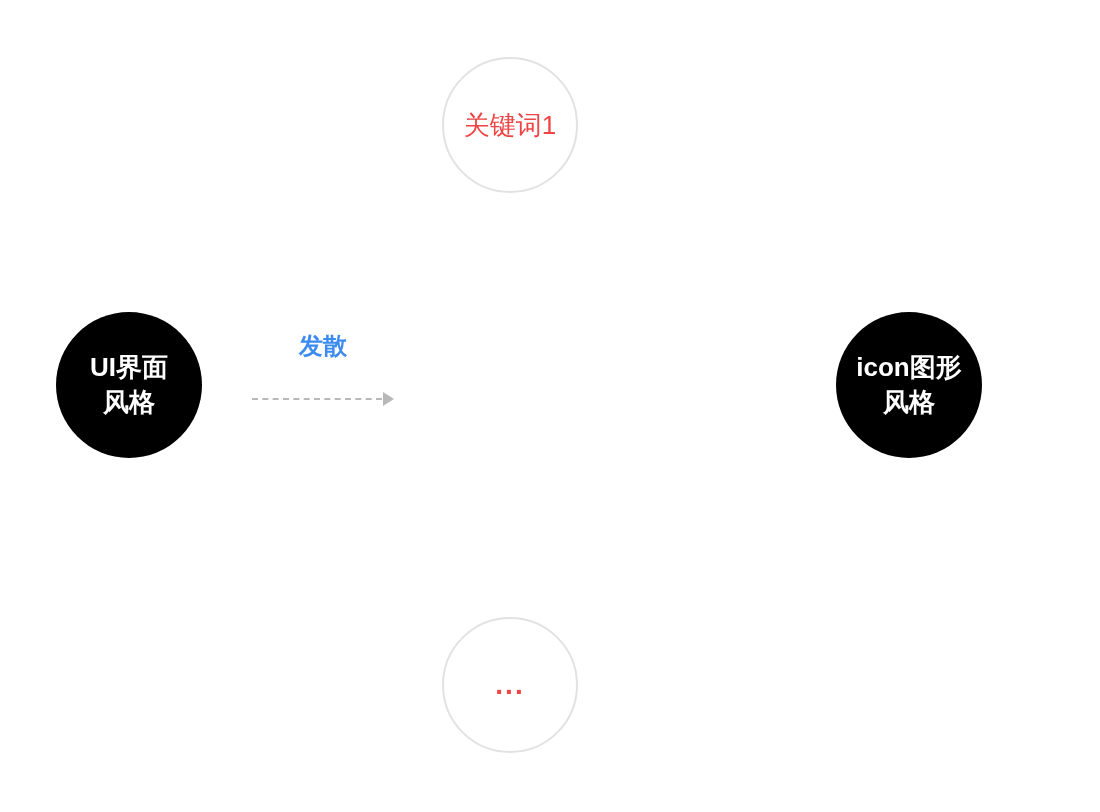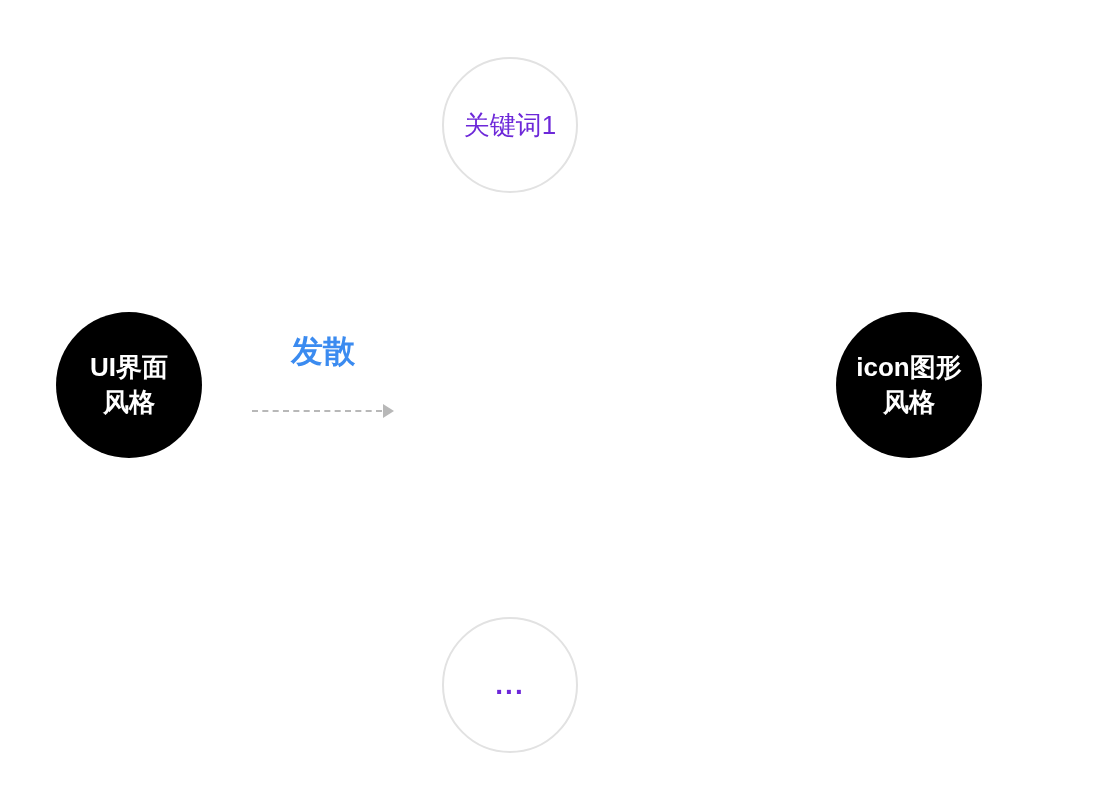--- a/index.html
+++ b/index.html
@@ -42,21 +42,21 @@
       position: absolute;
       left: 442px;
       width: 136px;
       height: 136px;
       border-radius: 50%;
       border: 2px solid #e2e2e2;
       background: #ffffff;
       display: flex;
       align-items: center;
       justify-content: center;
-      color: #6d28d9;
+      color: #ef4444;
       font-size: 26px;
       text-align: center;
     }
     .kw-1 { top: 57px; }
     .kw-2 { top: 222px; }
     .kw-3 { top: 422px; }
     .kw-4 { top: 617px; font-size: 28px; font-weight: 700; letter-spacing: 2px; }
 
     
     .arrow-group {
@@ -65,21 +65,21 @@
       top: 330px;
     }
     .arrow-group-1 { left: 252px; }
     .arrow-group-2 { left: 644px; }
 
     .arrow-label {
       display: block;
       width: 100%;
       text-align: center;
       color: #3b8bf0;
-      font-size: 32px;
+      font-size: 24px;
       font-weight: 700;
       margin-bottom: 30px;
     }
 
     .arrow-line-wrap {
       position: relative;
       width: 100%;
       height: 14px;
     }
     .arrow-line {

